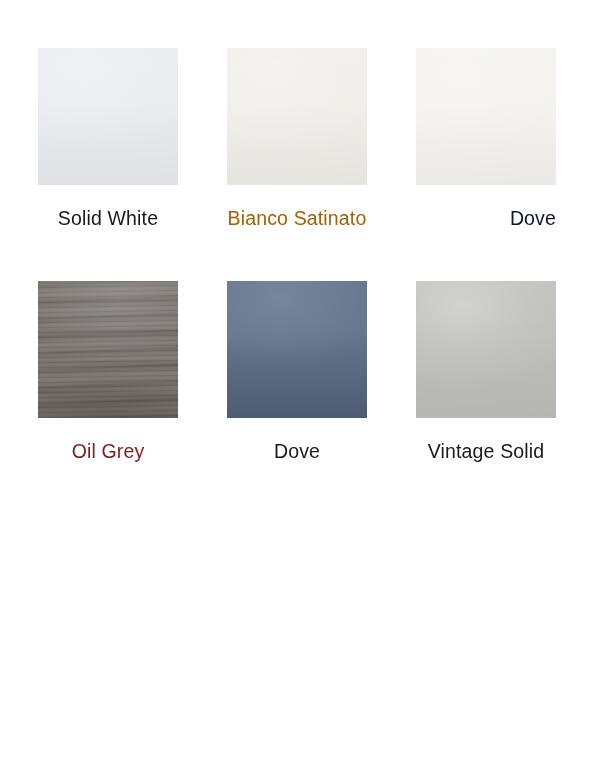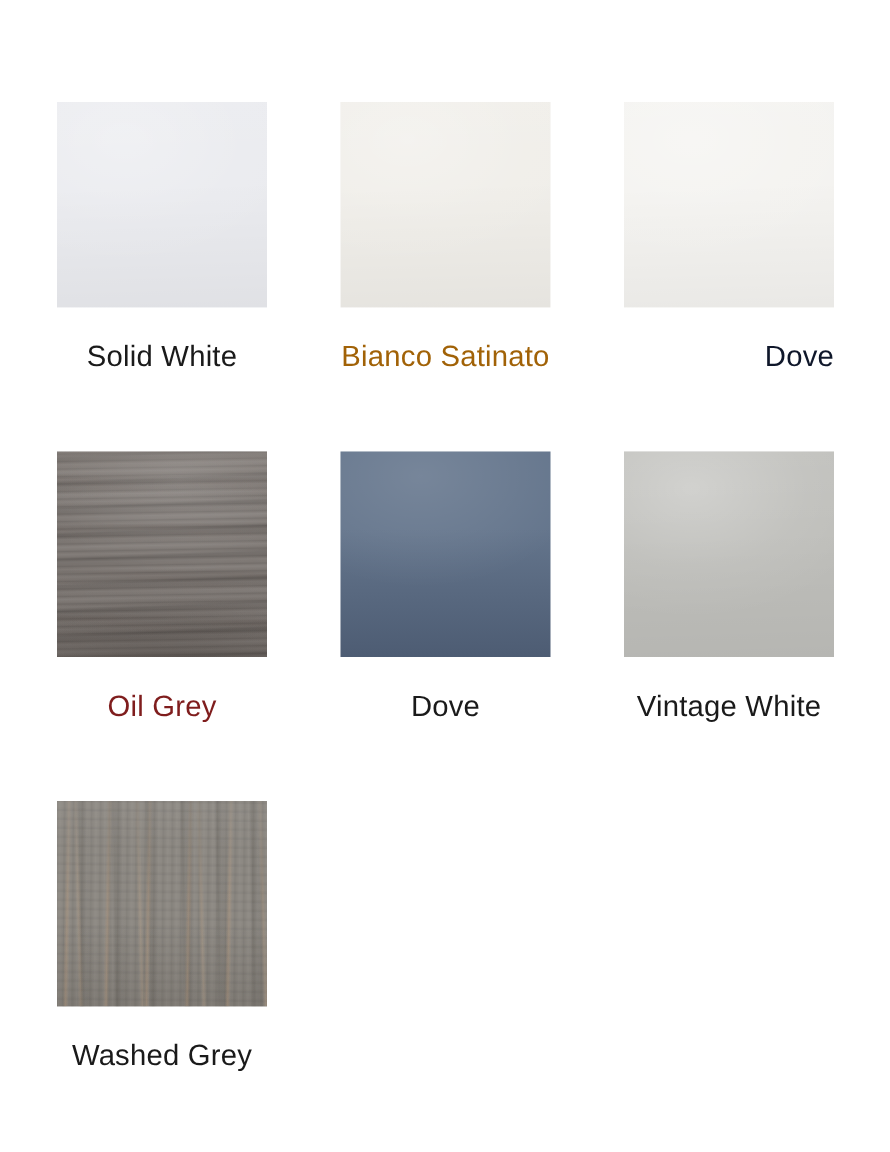--- a/index.html
+++ b/index.html
@@ -19,21 +19,21 @@
   .swatch-grid {
     position: absolute;
     left: 0;
     top: 0;
     width: 593px;
     height: 731px;
     display: grid;
     grid-template-columns: repeat(3, 189px);
     grid-template-rows: 233px 233px 233px;
     padding-left: 38px;
-    padding-top: 68px;
+    padding-top: 48px;
     box-sizing: border-box;
     column-gap: 0;
     row-gap: 0;
   }
 
   .swatch-cell {
     width: 189px;
     display: flex;
     flex-direction: column;
     align-items: flex-start;
@@ -246,25 +246,21 @@
     <div class="swatch-label" style="color: #7f1d1d;">Oil Grey</div>
   </div>
 
   <div class="swatch-cell">
     <div class="swatch-chip chip-gradient" style="background: linear-gradient(rgb(100, 117, 140) 0%, rgb(100, 117, 140) 38%, rgb(77, 92, 115) 100%);"></div>
     <div class="swatch-label" style="color: rgb(26, 26, 26);">Dove</div>
   </div>
 
   <div class="swatch-cell">
     <div class="swatch-chip chip-plain" style="background-color: rgb(190, 190, 186);"></div>
-    <div class="swatch-label" style="color: rgb(26, 26, 26);">Vintage White</div>
-  </div>
-
-  <div class="swatch-cell">
-    <div class="swatch-chip chip-wood grain-vertical" style="background-color: rgb(141, 137, 131);"></div>
-    <div class="swatch-label" style="color: rgb(26, 26, 26);">Washed Grey</div>
-  </div>
+    <div class="swatch-label" style="color: rgb(26, 26, 26);">Vintage Solid</div>
+  </div>
+
 
   <div class="swatch-cell">
     <div class="chip-empty"></div>
   </div>
 
 </div>
 
 </body></html>

